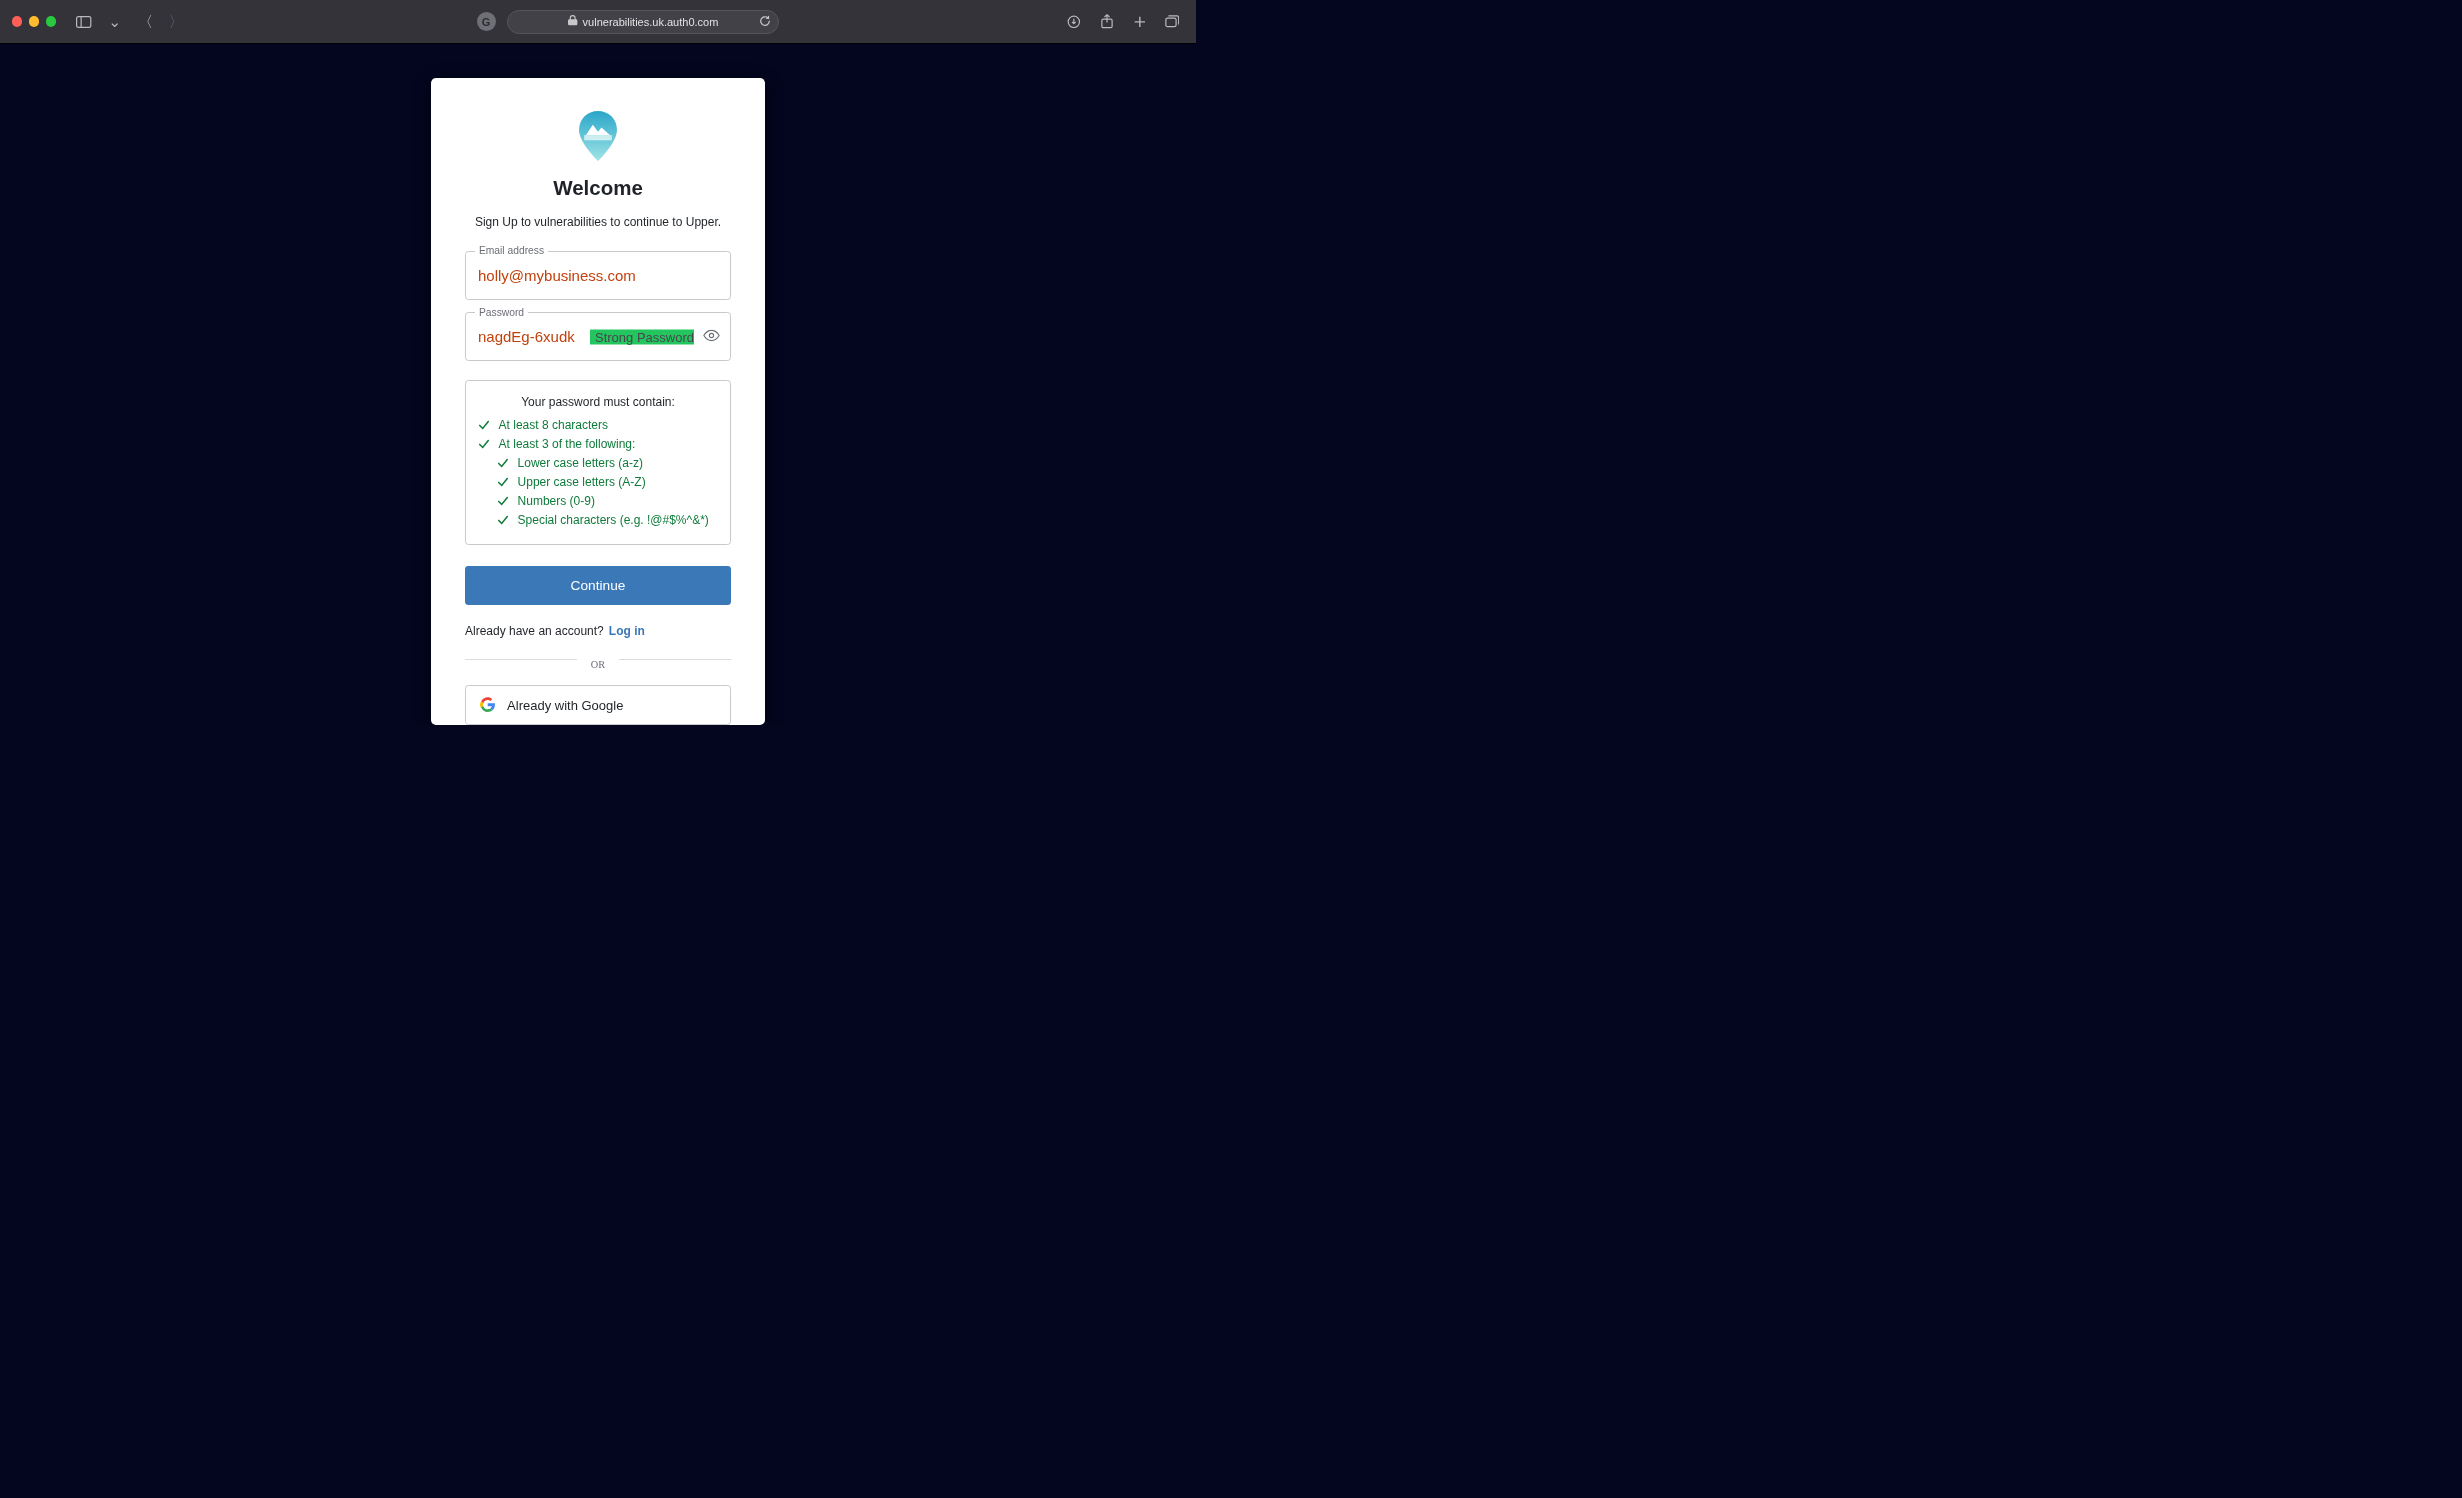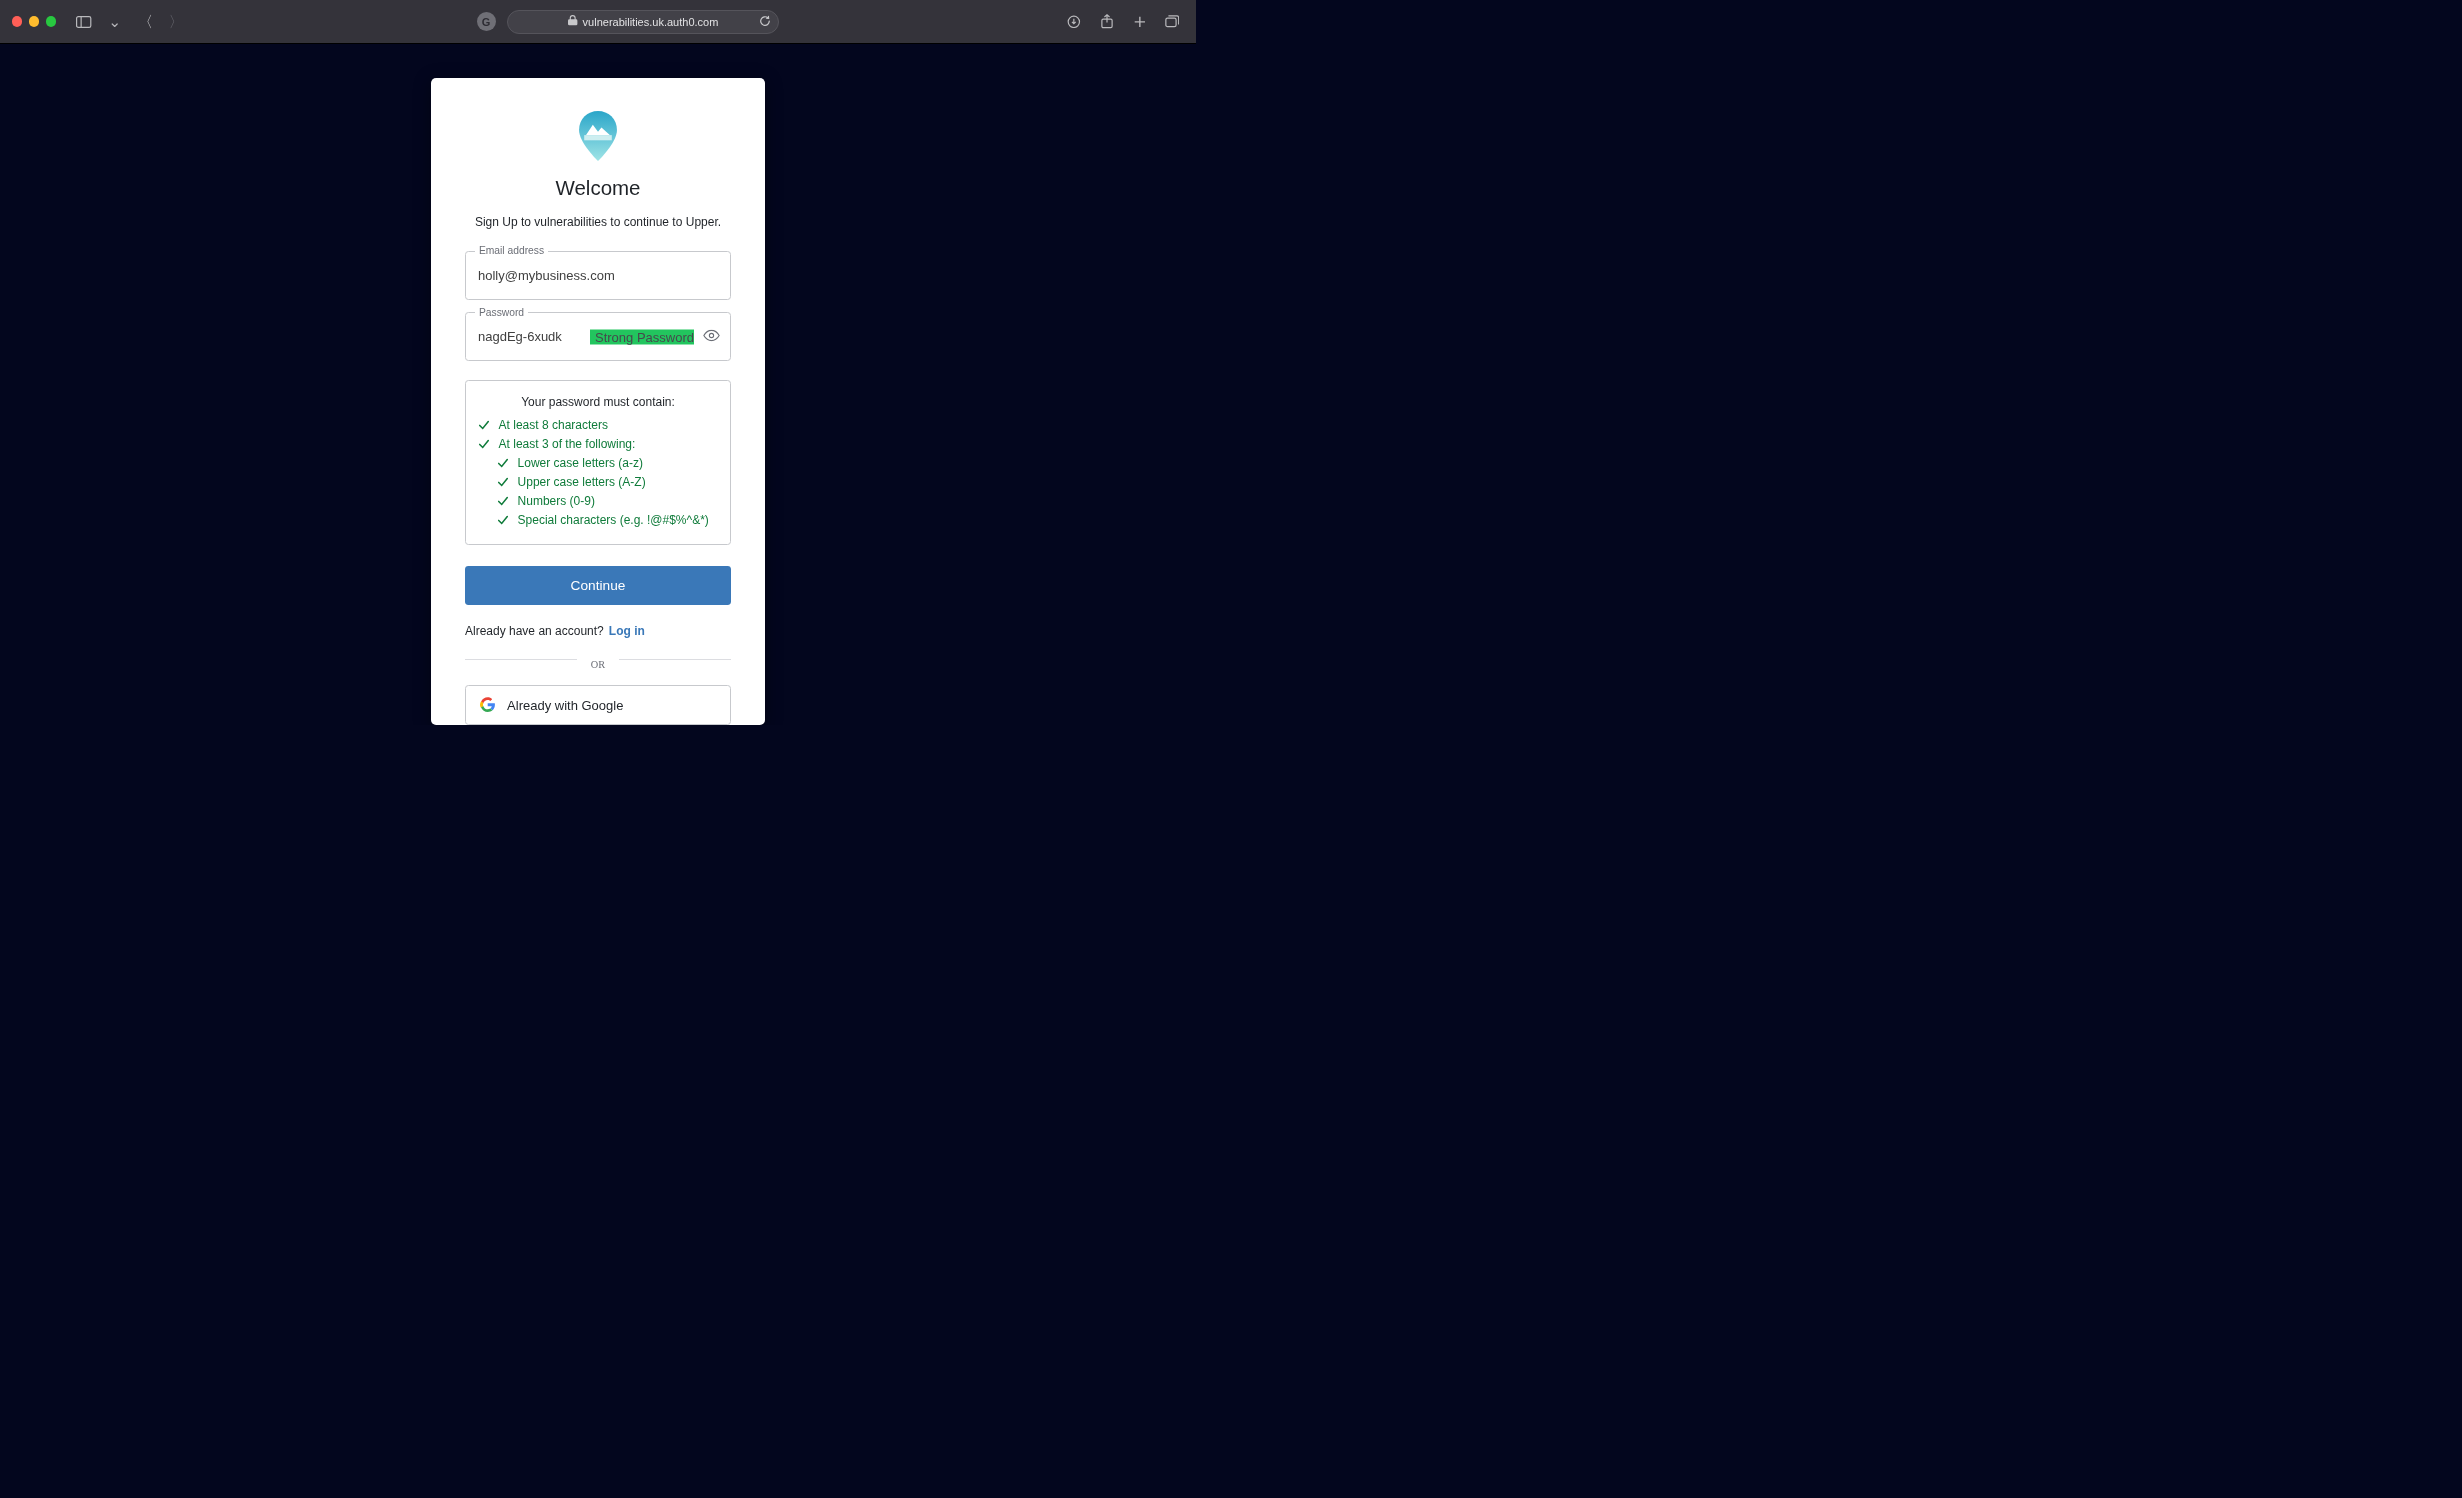--- a/index.html
+++ b/index.html
@@ -95,21 +95,21 @@
 
   .logo-wrap { display:flex; justify-content:center; margin-bottom: 15.4px;}
   .logo-pin {
     width: 38px; height: 50px; position: relative;
   }
 
   .title {
     text-align: center;
     font-size: 20.5px;
     color: #1f2328;
-    font-weight: 400;
+    font-weight: 700;
     margin-bottom: 15.4px;
   }
   .subtitle {
     text-align: center;
     font-size: 12px;
     color: #1f2328;
     margin-bottom: 22px;
   }
 
   .field {
@@ -125,22 +125,22 @@
     top: -6.8px; left: 8.6px;
     background: #fff;
     padding: 0 4.3px;
     font-size: 10.3px;
     color: #6b6e76;
   }
   .field input {
     border: none; outline: none;
     width: 100%; height: 100%;
     padding: 0 34px 0 12px;
-    font-size: 13px;
-    color: #404040;
+    font-size: 15px;
+    color: #c2410c;
     background: transparent;
   }
   .field .eye {
     position: absolute; right: 10.3px; top: 50%; transform: translateY(-50%);
     color: #6b6e76;
   }
   .strong-pw-pill {
     position: absolute;
     right: 36px; top: 50%; transform: translateY(-50%);
     background: #22c55e;

